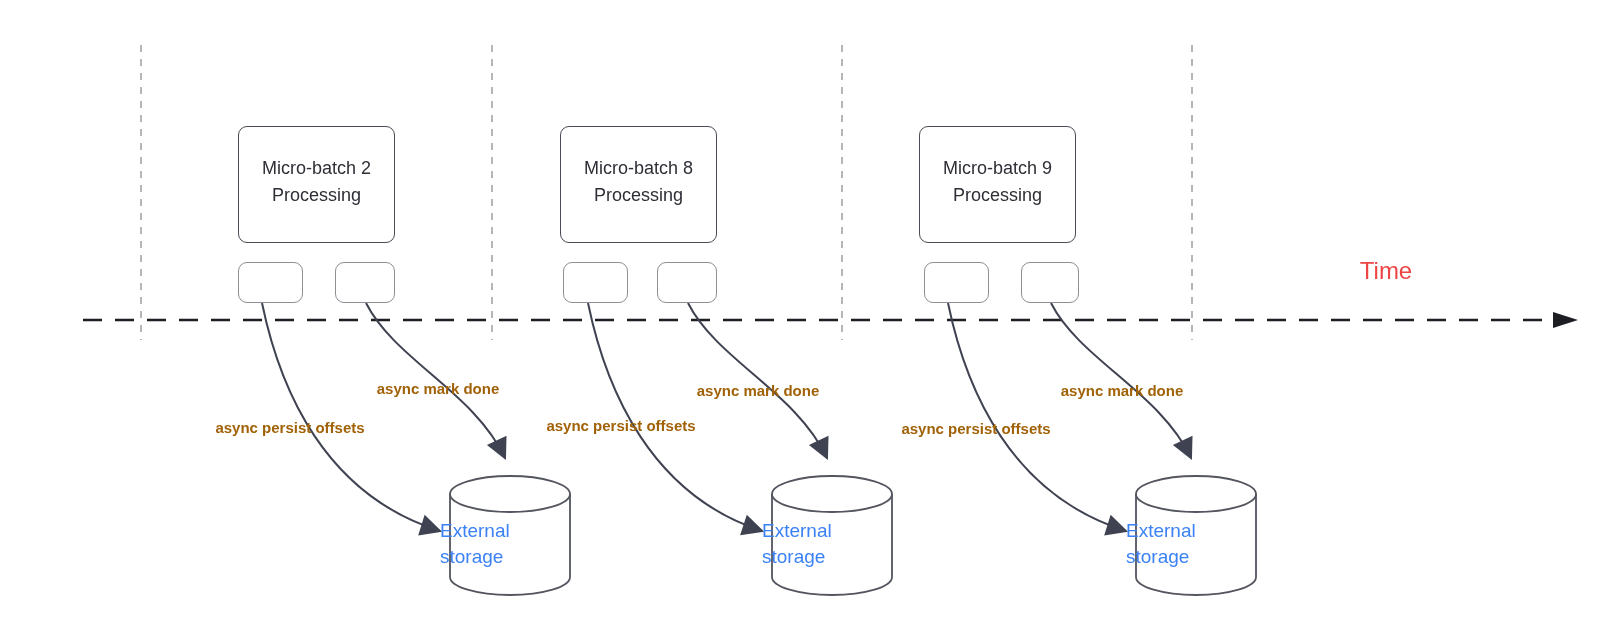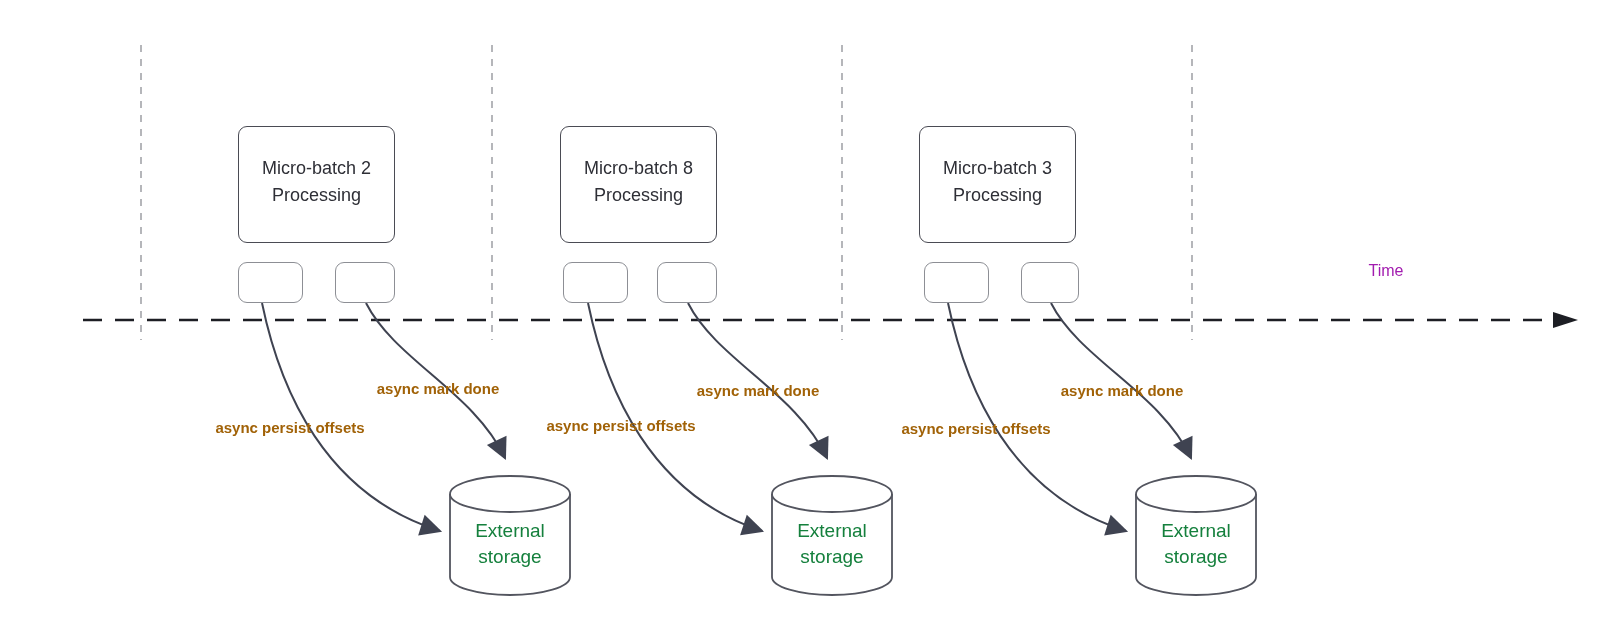--- a/index.html
+++ b/index.html
@@ -19,25 +19,25 @@
   .task-box{
     position:absolute;height:41px;box-sizing:border-box;
     border:1.5px solid #8d8f95;border-radius:9px;background:#ffffff;
   }
   .flow-label{
     position:absolute;transform:translate(-50%,-50%);
     font-size:15px;font-weight:bold;color:#a16207;white-space:nowrap;
   }
   .storage-label{
     position:absolute;width:140px;transform:translateX(-50%);
-    text-align:center;font-size:19px;line-height:26px;color:#15803d;
+    text-align:left;font-size:19px;line-height:26px;color:#3b82f6;
   }
   .time-label{
     position:absolute;transform:translate(-50%,-50%);
-    font-size:16px;color:#a21caf;
+    font-size:24px;color:#ef4444;
   }
 </style>
 </head>
 <body>
 
 <div class="canvas">
 
   <svg class="svg-layer" width="1600" height="642" viewBox="0 0 1600 642" xmlns="http://www.w3.org/2000/svg">
     <defs>
       <marker id="arrow" viewBox="0 0 12 12" refX="10" refY="6" markerWidth="13" markerHeight="13" orient="auto">
@@ -106,21 +106,21 @@
     <div class="flow-label" style="left:758px;top:390px;">async mark done</div>
     <div class="storage-label" style="left:832px;top:518px;">
       <div>External</div>
       <div>storage</div>
     </div>
   </div>
 
   <div>
     <div class="mb-box" style="left:919px;top:126px;">
       <div class="title">
-        <div>Micro-batch 3</div>
+        <div>Micro-batch 9</div>
         <div>Processing</div>
       </div>
     </div>
     <div class="task-box" style="left:924px;top:262px;width:65px;"></div>
     <div class="task-box" style="left:1021px;top:262px;width:58px;"></div>
     <div class="flow-label" style="left:976px;top:428px;">async persist offsets</div>
     <div class="flow-label" style="left:1122px;top:390px;">async mark done</div>
     <div class="storage-label" style="left:1196px;top:518px;">
       <div>External</div>
       <div>storage</div>

